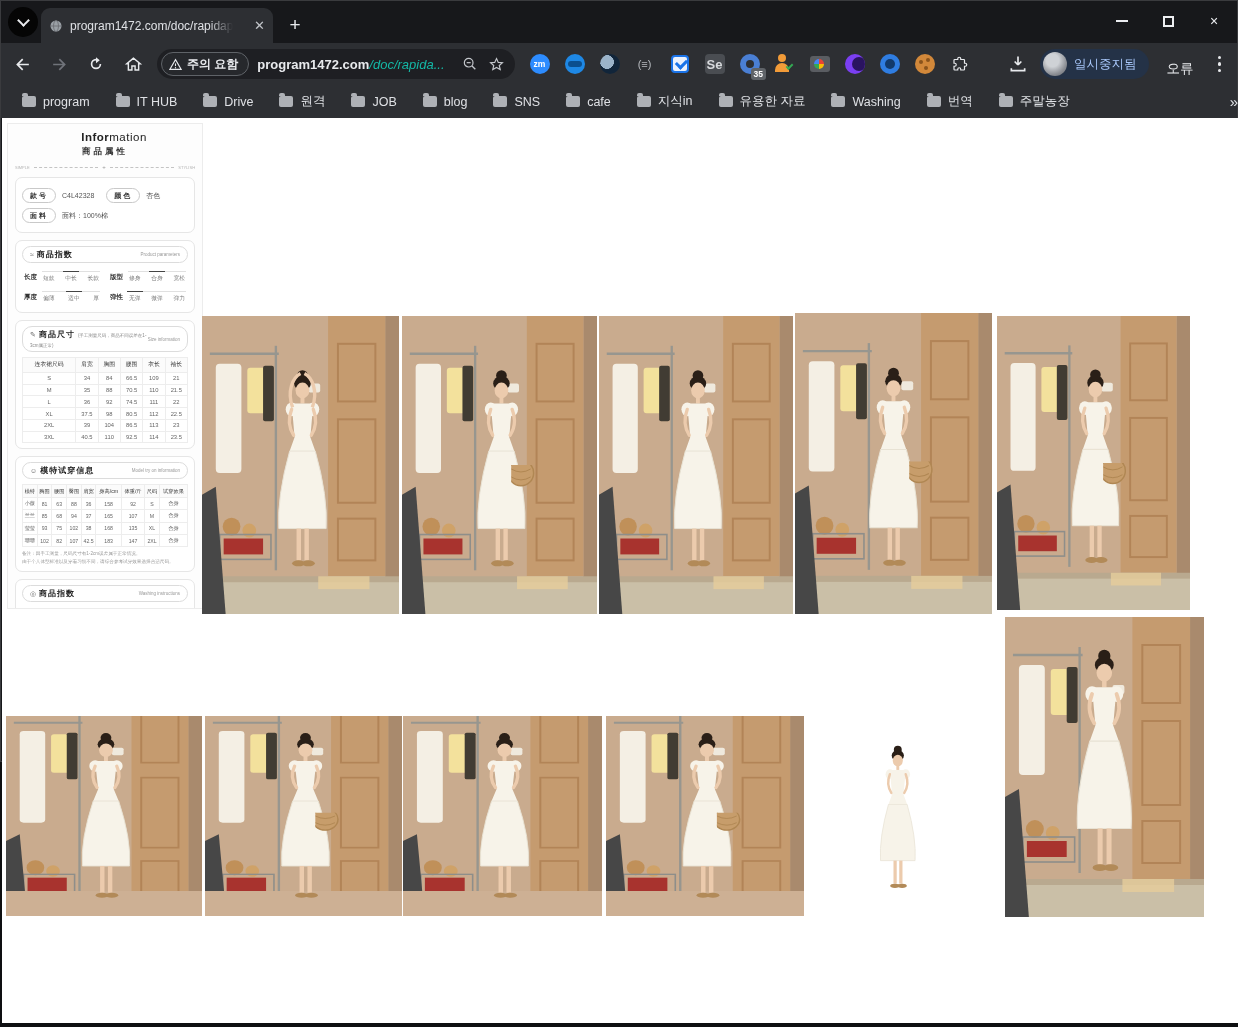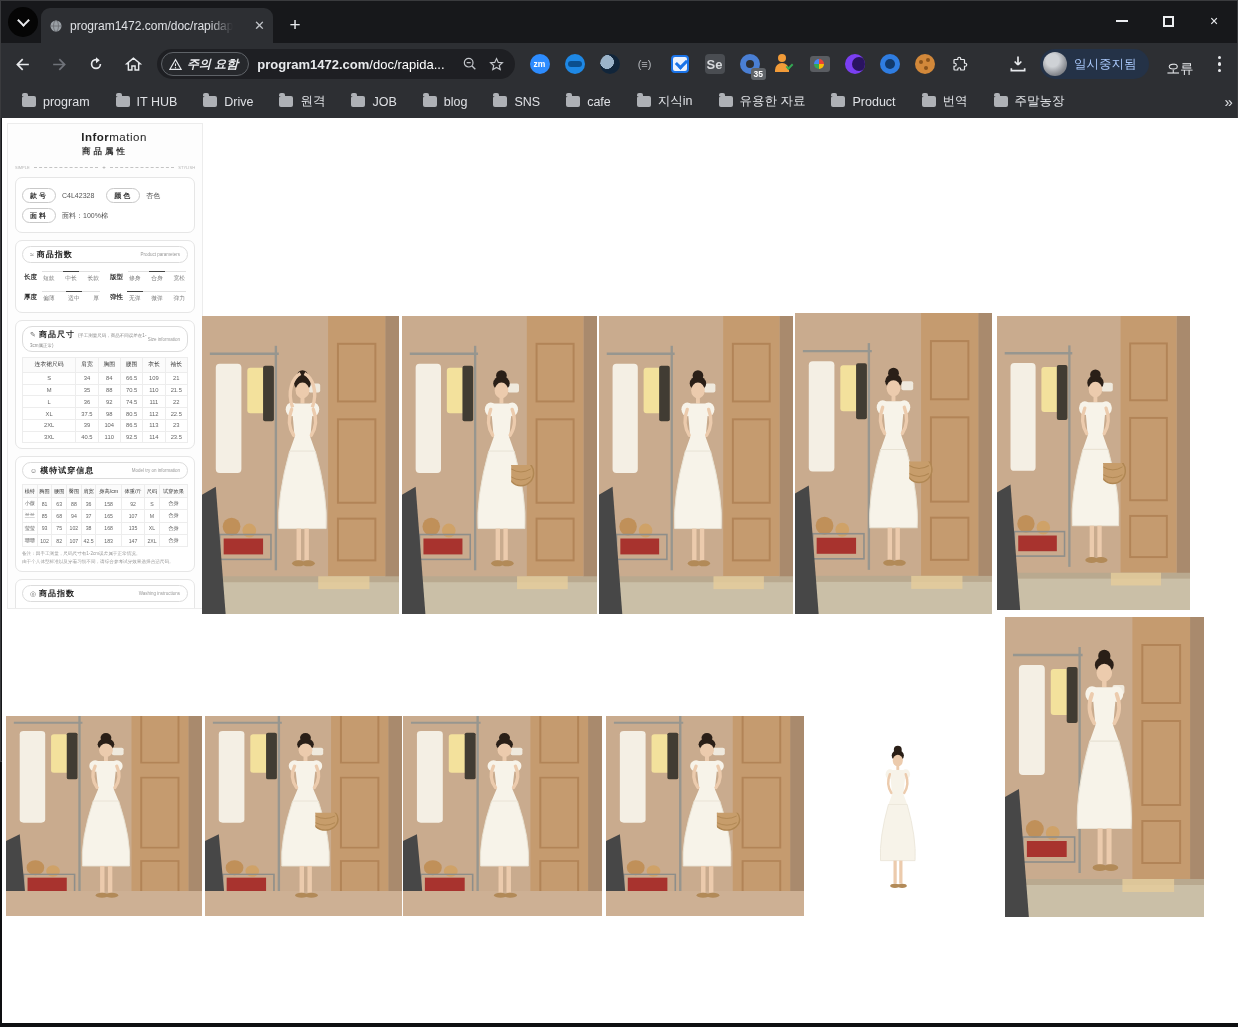--- a/index.html
+++ b/index.html
@@ -18,24 +18,24 @@
   .newtab-btn { position:absolute; left:280px; top:10px; width:28px; height:28px; border-radius:50%; color:#e8eaed; font-size:19px; display:flex; align-items:center; justify-content:center; }
   .win-controls { position:absolute; right:0; top:0; height:40px; display:flex; }
   .win-btn { width:46px; height:40px; display:flex; align-items:center; justify-content:center; color:#eceef1; font-size:14px; }
   .glyph-min { width:12px; height:2px; background:#eceef1; display:inline-block; }
   .glyph-max { width:11px; height:11px; border:2px solid #eceef1; display:inline-block; }
 
   
   .toolbar { position:absolute; left:0; top:42px; width:100%; height:42px; background:#2d2f33; display:flex; align-items:center; }
   .nav-ic { width:32px; height:32px; display:flex; align-items:center; justify-content:center; margin-left:5px; border-radius:50%; }
   .omnibox { margin-left:8px; width:358px; height:30px; background:#1e1f23; border-radius:15px; display:flex; align-items:center; padding:0 10px 0 4px; gap:8px; }
-  .sec-chip { height:24px; border-radius:12px; background:#26282c; border:1px solid #5f6368; display:flex; align-items:center; gap:5px; padding:0 10px 0 7px; color:#e8eaed; font-size:12px; font-weight:bold; white-space:nowrap;font-style:italic; }
+  .sec-chip { height:24px; border-radius:12px; background:#26282c; border:1px solid #5f6368; display:flex; align-items:center; gap:5px; padding:0 10px 0 7px; color:#e8eaed; font-size:12px; font-weight:bold; white-space:nowrap; }
   .url { font-size:13px; white-space:nowrap; overflow:hidden; }
   .url .host { color:#e8eaed; font-weight:bold; }
-  .url .path { color:#ffffff; }
+  .url .path { color:#14b8a6;font-style:italic; }
   .omni-right { margin-left:auto; display:flex; align-items:center; gap:10px; }
   .ext-row { display:flex; align-items:center; gap:14px; margin-left:14px; }
   .ext { width:21px; height:21px; display:flex; align-items:center; justify-content:center; position:relative; }
   .ext-badge { position:absolute; right:-6px; bottom:-5px; background:#5f6368; color:#fff; font-size:8.5px; font-weight:bold; padding:1px 3px; border-radius:3px; }
   .c-zm { width:20px; height:20px; border-radius:50%; background:#2d8cff; color:#fff; font-size:8.5px; font-weight:bold; display:flex; align-items:center; justify-content:center; }
   .c-mask { width:20px; height:20px; border-radius:50%; background:#1e88e5; position:relative; }
   .c-mask::after { content:""; position:absolute; left:3px; top:7px; width:14px; height:6px; border-radius:3px; background:#0b4f8f; }
   .c-moon1 { width:20px; height:20px; border-radius:50%; background:radial-gradient(circle at 35% 40%, #9bb3c9 0 38%, #11253a 40%); }
   .c-braces { color:#b6b9be; font-size:11px; letter-spacing:0; }
   .c-check { width:18px; height:18px; border-radius:4px; background:#eaf1fd; border:2px solid #1a73e8; position:relative; }
@@ -316,21 +316,21 @@
           <span>지식in</span>
         </div>
 
         <div class="bm">
           <span class="folder"></span>
           <span>유용한 자료</span>
         </div>
 
         <div class="bm">
           <span class="folder"></span>
-          <span>Product</span>
+          <span>Washing</span>
         </div>
 
         <div class="bm">
           <span class="folder"></span>
           <span>번역</span>
         </div>
 
         <div class="bm">
           <span class="folder"></span>
           <span>주말농장</span>

